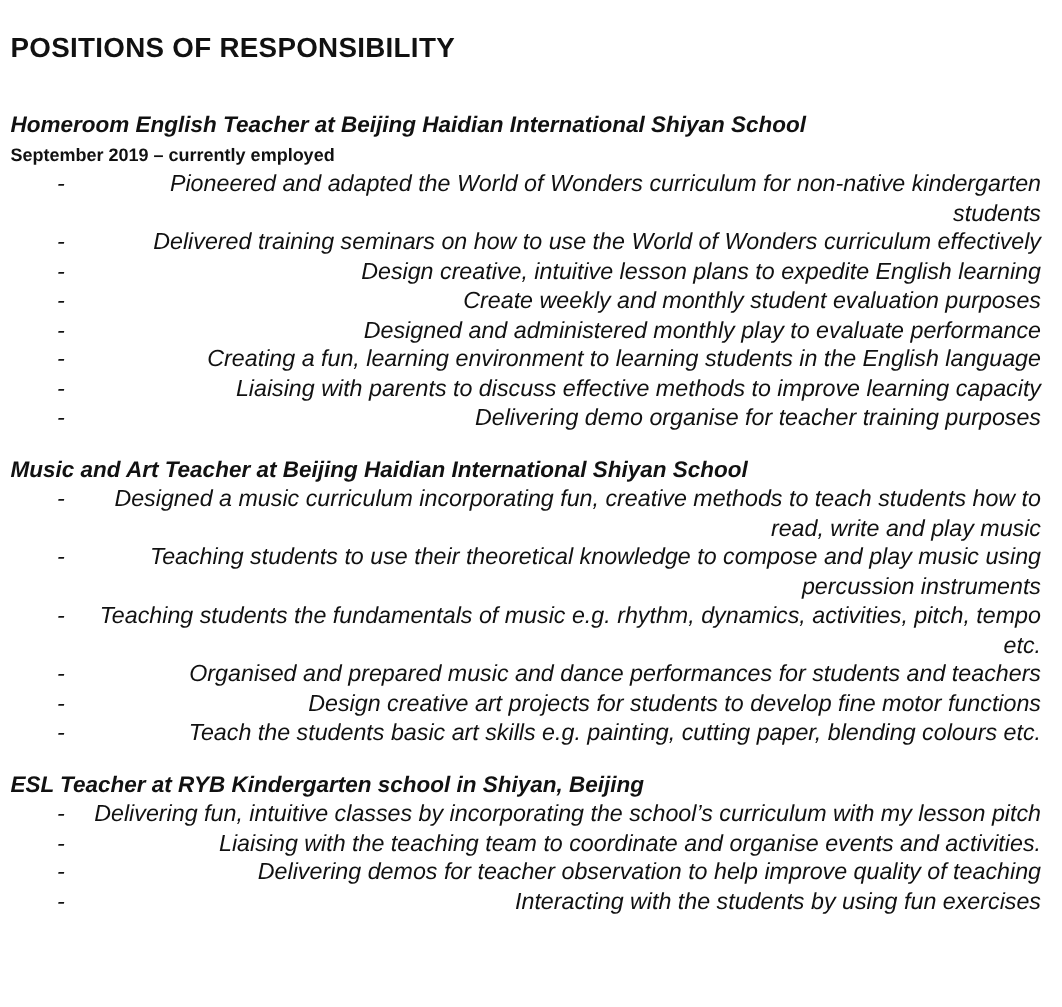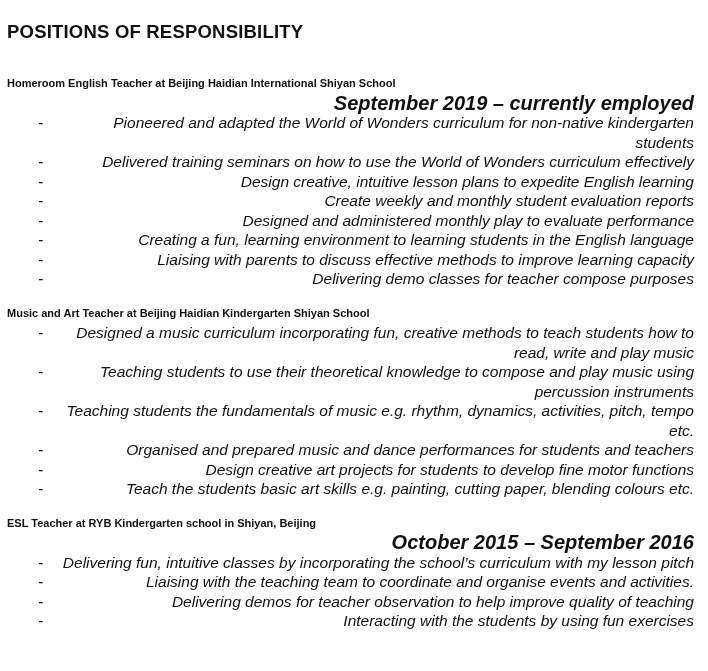--- a/index.html
+++ b/index.html
@@ -23,30 +23,29 @@
     font-size: 18.5px;
     font-weight: bold;
     letter-spacing: 0.2px;
     margin: 0 0 32px 0;
     line-height: 20px;
   }
   .job {
     margin: 0 0 15px 0;
   }
   .job-heading {
-    font-size: 11px;
+    font-size: 15px;
     font-weight: bold;
+    font-style: italic;
     line-height: 19.5px;
   }
   .job-dates {
-    font-size: 20px;
+    font-size: 12px;
     font-weight: bold;
-    font-style: italic;
     line-height: 19.5px;
-    text-align: right;
   }
   .bullets {
     margin: 0;
   }
   .bullet {
     display: flex;
     align-items: flex-start;
     font-size: 15.5px;
     font-style: italic;
     line-height: 19.5px;
@@ -78,42 +77,42 @@
           <div class="bullet">
             <span class="dash">-</span>
             <span class="btext">Delivered training seminars on how to use the World of Wonders curriculum effectively</span>
           </div>
           <div class="bullet">
             <span class="dash">-</span>
             <span class="btext">Design creative, intuitive lesson plans to expedite English learning</span>
           </div>
           <div class="bullet">
             <span class="dash">-</span>
-            <span class="btext">Create weekly and monthly student evaluation reports</span>
+            <span class="btext">Create weekly and monthly student evaluation purposes</span>
           </div>
           <div class="bullet">
             <span class="dash">-</span>
             <span class="btext">Designed and administered monthly play to evaluate performance</span>
           </div>
           <div class="bullet">
             <span class="dash">-</span>
             <span class="btext">Creating a fun, learning environment to learning students in the English language</span>
           </div>
           <div class="bullet">
             <span class="dash">-</span>
             <span class="btext">Liaising with parents to discuss effective methods to improve learning capacity</span>
           </div>
           <div class="bullet">
             <span class="dash">-</span>
-            <span class="btext">Delivering demo classes for teacher compose purposes</span>
+            <span class="btext">Delivering demo organise for teacher training purposes</span>
           </div>
         </div>
       </section>
       <section class="job">
-        <div class="job-heading">Music and Art Teacher at Beijing Haidian Kindergarten Shiyan School</div>
+        <div class="job-heading">Music and Art Teacher at Beijing Haidian International Shiyan School</div>
         <div class="bullets">
           <div class="bullet">
             <span class="dash">-</span>
             <span class="btext">Designed a music curriculum incorporating fun, creative methods to teach students how to read, write and play music</span>
           </div>
           <div class="bullet">
             <span class="dash">-</span>
             <span class="btext">Teaching students to use their theoretical knowledge to compose and play music using percussion instruments</span>
           </div>
           <div class="bullet">
@@ -129,21 +128,20 @@
             <span class="btext">Design creative art projects for students to develop fine motor functions</span>
           </div>
           <div class="bullet">
             <span class="dash">-</span>
             <span class="btext">Teach the students basic art skills e.g. painting, cutting paper, blending colours etc.</span>
           </div>
         </div>
       </section>
       <section class="job">
         <div class="job-heading">ESL Teacher at RYB Kindergarten school in Shiyan, Beijing</div>
-        <div class="job-dates">October 2015 – September 2016</div>
         <div class="bullets">
           <div class="bullet">
             <span class="dash">-</span>
             <span class="btext">Delivering fun, intuitive classes by incorporating the school’s curriculum with my lesson pitch</span>
           </div>
           <div class="bullet">
             <span class="dash">-</span>
             <span class="btext">Liaising with the teaching team to coordinate and organise events and activities.</span>
           </div>
           <div class="bullet">

